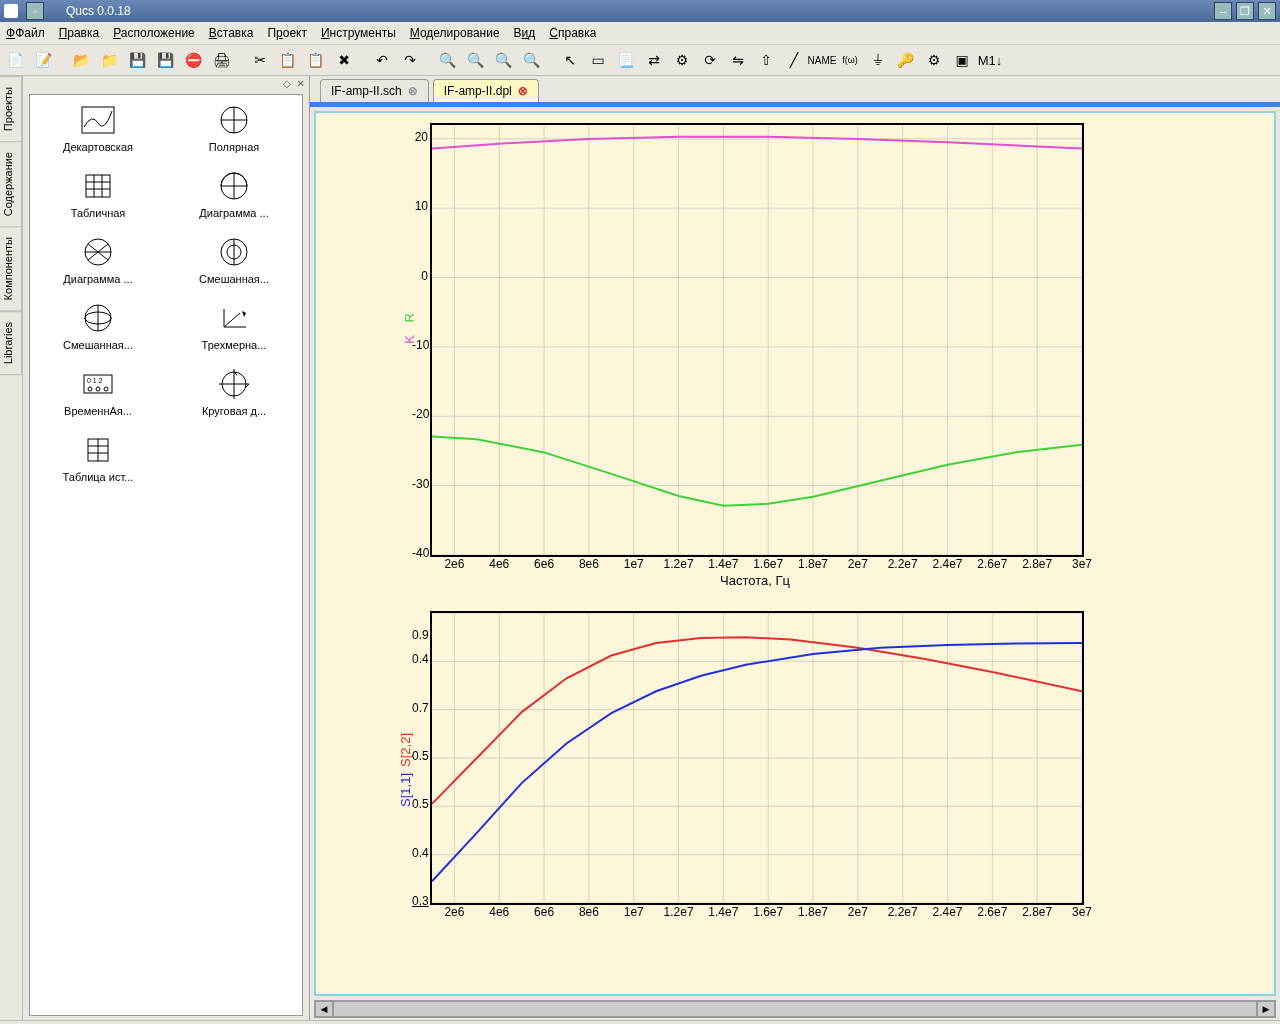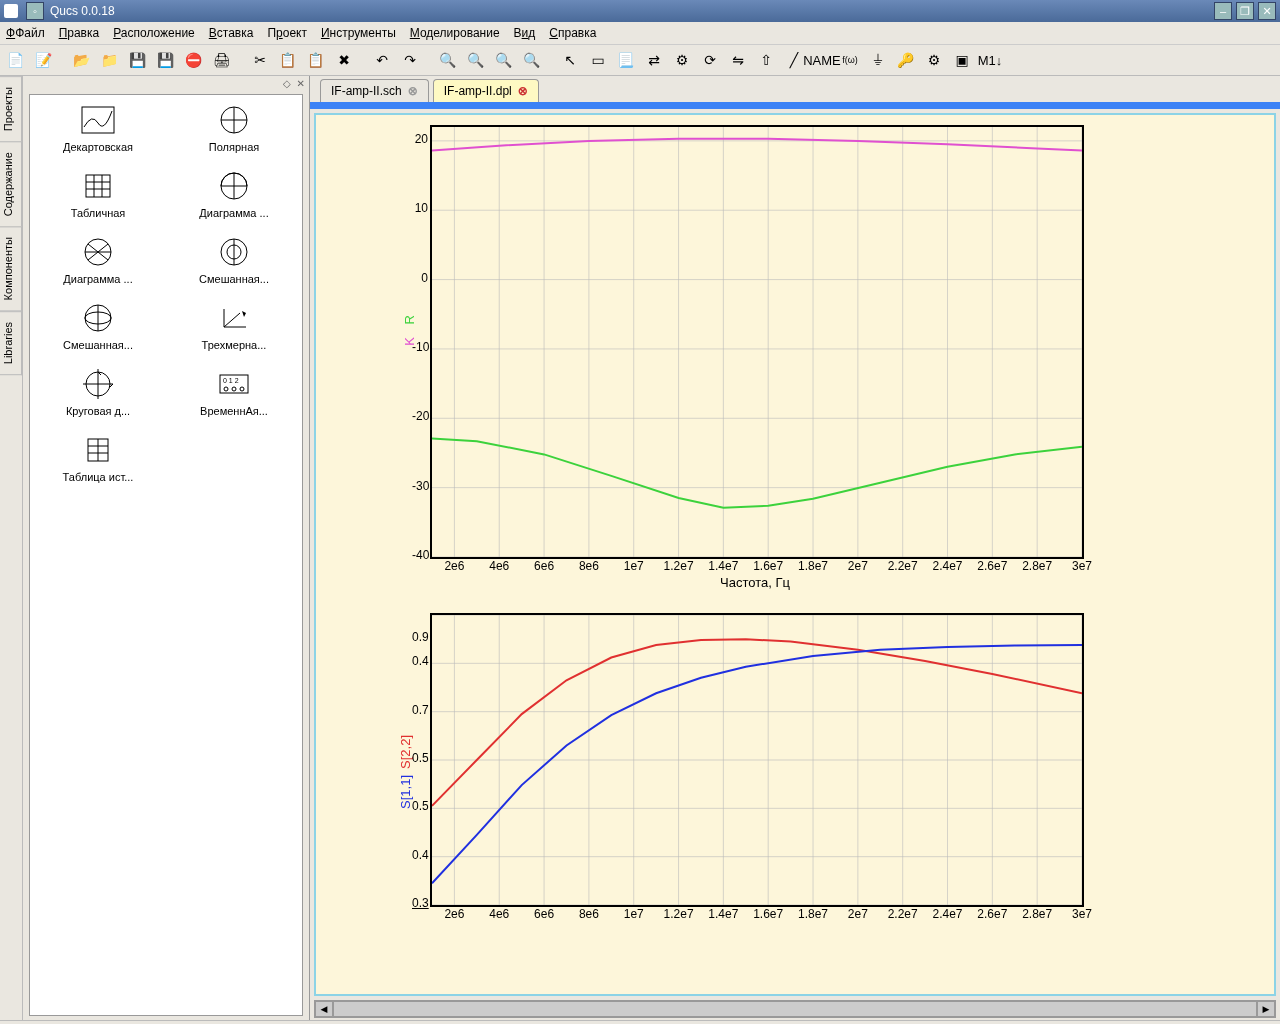--- a/index.html
+++ b/index.html
@@ -16,21 +16,21 @@
 .sidetabs{width:22px;background:#eae7e0;border-right:1px solid #bbb;display:flex;flex-direction:column}
 .sidetab{writing-mode:vertical-rl;transform:rotate(180deg);padding:10px 2px;border:1px solid #bbb;border-right:none;margin-bottom:-1px;background:#eae7e0;font-size:11px;text-align:center;cursor:default}
 .sidepanel{width:286px;background:#eae7e0;border-right:1px solid #999;display:flex;flex-direction:column}
 .panelhdr{height:14px;display:flex;justify-content:flex-end;align-items:center;padding:0 4px;gap:6px;font-size:10px;color:#666}
 .combo{margin:4px 6px;height:22px;border:1px solid #999;background:#fff;display:flex;align-items:center;padding:0 6px;justify-content:space-between}
 .iconsbox{margin:4px 6px;flex:1;border:1px solid #999;background:#fff;overflow:auto;padding:8px 4px}
 .igrid{display:grid;grid-template-columns:1fr 1fr;gap:16px 8px}
 .icell{display:flex;flex-direction:column;align-items:center;gap:4px;font-size:11px;text-align:center;cursor:default}
 .icell svg{width:40px;height:34px}
 .workarea{flex:1;display:flex;flex-direction:column;background:#eae7e0}
-.tabsrow{height:26px;display:flex;align-items:flex-end;padding-left:10px;gap:0;border-bottom:7px solid #3b82f6}
+.tabsrow{height:26px;display:flex;align-items:flex-end;padding-left:10px;gap:0;border-bottom:5px solid #3b82f6}
 .ftab{height:22px;padding:0 10px;display:flex;align-items:center;gap:6px;border:1px solid #999;border-bottom:none;border-top-left-radius:4px;border-top-right-radius:4px;background:#eae7e0;margin-right:4px;font-size:12px}
 .ftab.active{background:#fef9c3}
 .ftab .x{color:#999;font-weight:bold}
 .ftab .x.red{color:#c33}
 .canvas{flex:1;margin:4px;border:2px solid #8cd3e6;background:#fdf6da;position:relative;overflow:hidden}
 .plotbox{position:absolute;left:114px;border:2px solid #000;background:#fdf6da}
 .plotbox svg{position:absolute;top:0;left:0}
 .ylab{position:absolute;writing-mode:vertical-rl;transform:rotate(180deg);font-size:13px}
 .xlab{position:absolute;font-size:13px;width:100%;text-align:center}
 .tick{position:absolute;font-size:12px;color:#000}
@@ -39,21 +39,21 @@
 .hscroll .lbtn,.hscroll .rbtn{position:absolute;top:0;width:16px;height:14px;background:#ccc;border:1px solid #999;display:flex;align-items:center;justify-content:center;font-size:9px}
 .hscroll .lbtn{left:0}.hscroll .rbtn{right:0}
 .hscroll .thumb{position:absolute;top:0;left:18px;right:18px;height:14px;background:#ccc;border:1px solid #999}
 </style>
 </head>
 <body>
 
 <div class="titlebar">
   <span class="wicon"></span>
   <span class="tbtn">◦</span>
-  <span style="margin-left:6px">Qucs 0.0.18</span>
+  <span style="margin-left:22px">Qucs 0.0.18</span>
   <span style="flex:1"></span>
   <span class="tbtn">–</span>
   <span class="tbtn">❐</span>
   <span class="tbtn">✕</span>
 </div>
 
 <div class="menubar">
   <span><u>Ф</u>Файл</span>
   <span><u>П</u>равка</span>
   <span><u>Р</u>асположение</span>
@@ -91,21 +91,21 @@
   <div class="tbsep"></div>
   <div class="tb">↖</div>
   <div class="tb">▭</div>
   <div class="tb">📃</div>
   <div class="tb">⇄</div>
   <div class="tb">⚙</div>
   <div class="tb">⟳</div>
   <div class="tb">⇋</div>
   <div class="tb">⇧</div>
   <div class="tb">╱</div>
-  <div class="tb" style="font-size:13px">NAME</div>
+  <div class="tb" style="font-size:10px">NAME</div>
   <div class="tb" style="font-size:9px">f(ω)</div>
   <div class="tb">⏚</div>
   <div class="tb">🔑</div>
   <div class="tb">⚙</div>
   <div class="tb">▣</div>
   <div class="tb" style="font-size:13px">M1↓</div>
 </div>
 
 <div class="mainrow">
   <div class="sidetabs">
@@ -185,36 +185,36 @@
             <svg viewBox="0 0 40 34">
               <line x1="10" y1="26" x2="10" y2="8" stroke="#000"></line>
               <line x1="10" y1="26" x2="32" y2="26" stroke="#000"></line>
               <line x1="10" y1="26" x2="26" y2="12" stroke="#000"></line>
               <path d="M28 10 l4 2 l-2 4 z" fill="#000"></path>
             </svg>
             <span>Трехмерна...</span>
           </div>
           <div class="icell">
             <svg viewBox="0 0 40 34">
-              <circle cx="20" cy="17" r="12" fill="none" stroke="#000"></circle>
-              <line x1="20" y1="2" x2="20" y2="32" stroke="#000"></line>
-              <line x1="5" y1="17" x2="35" y2="17" stroke="#000"></line>
-              <path d="M20 5 l3 3 M35 17 l-3 3" stroke="#000" fill="none"></path>
-            </svg>
-            <span>Круговая д...</span>
-          </div>
-          <div class="icell">
-            <svg viewBox="0 0 40 34">
               <rect x="6" y="8" width="28" height="18" fill="none" stroke="#000"></rect>
               <text x="9" y="16" font-size="7">0 1 2</text>
               <circle cx="12" cy="22" r="2" fill="none" stroke="#000"></circle>
               <circle cx="20" cy="22" r="2" fill="none" stroke="#000"></circle>
               <circle cx="28" cy="22" r="2" fill="none" stroke="#000"></circle>
             </svg>
             <span>ВременнАя...</span>
+          </div>
+          <div class="icell">
+            <svg viewBox="0 0 40 34">
+              <circle cx="20" cy="17" r="12" fill="none" stroke="#000"></circle>
+              <line x1="20" y1="2" x2="20" y2="32" stroke="#000"></line>
+              <line x1="5" y1="17" x2="35" y2="17" stroke="#000"></line>
+              <path d="M20 5 l3 3 M35 17 l-3 3" stroke="#000" fill="none"></path>
+            </svg>
+            <span>Круговая д...</span>
           </div>
           <div class="icell">
             <svg viewBox="0 0 40 34">
               <rect x="10" y="6" width="20" height="22" fill="none" stroke="#000"></rect>
               <line x1="10" y1="13" x2="30" y2="13" stroke="#000"></line>
               <line x1="10" y1="20" x2="30" y2="20" stroke="#000"></line>
               <line x1="20" y1="6" x2="20" y2="28" stroke="#000"></line>
             </svg>
             <span>Таблица ист...</span>
           </div>

